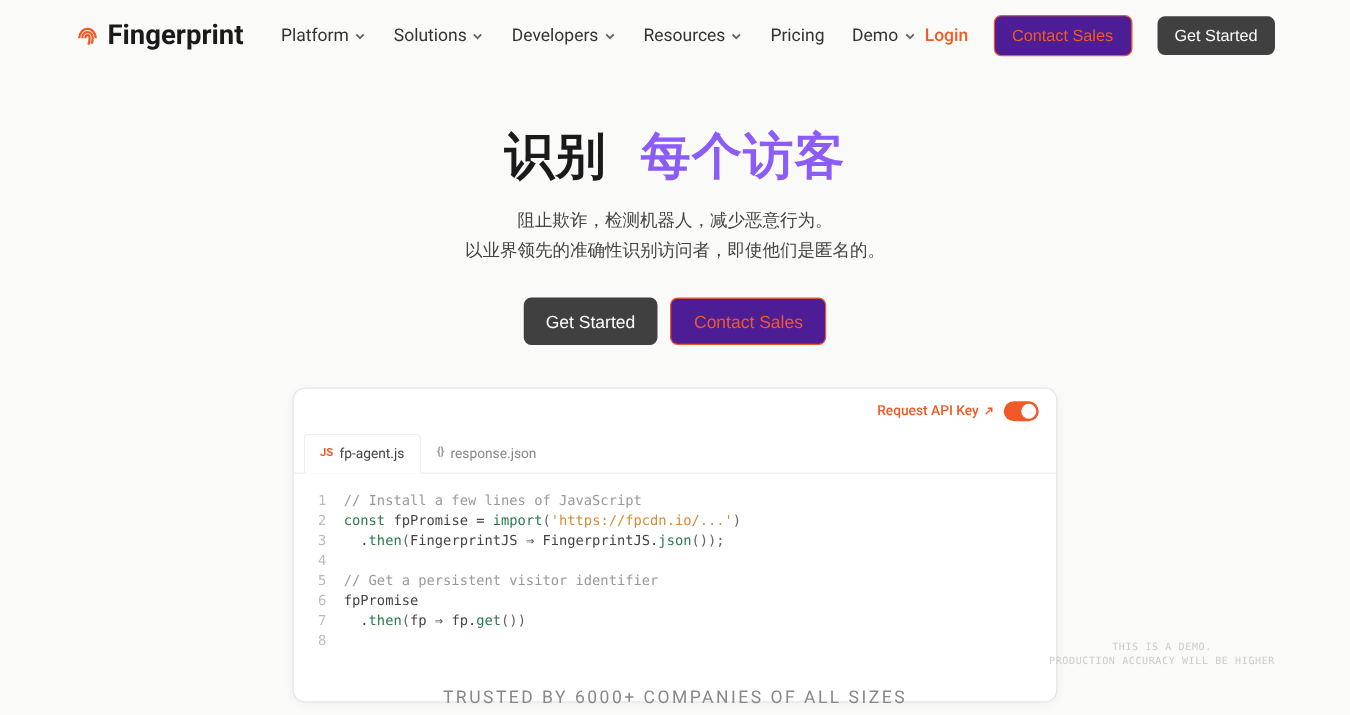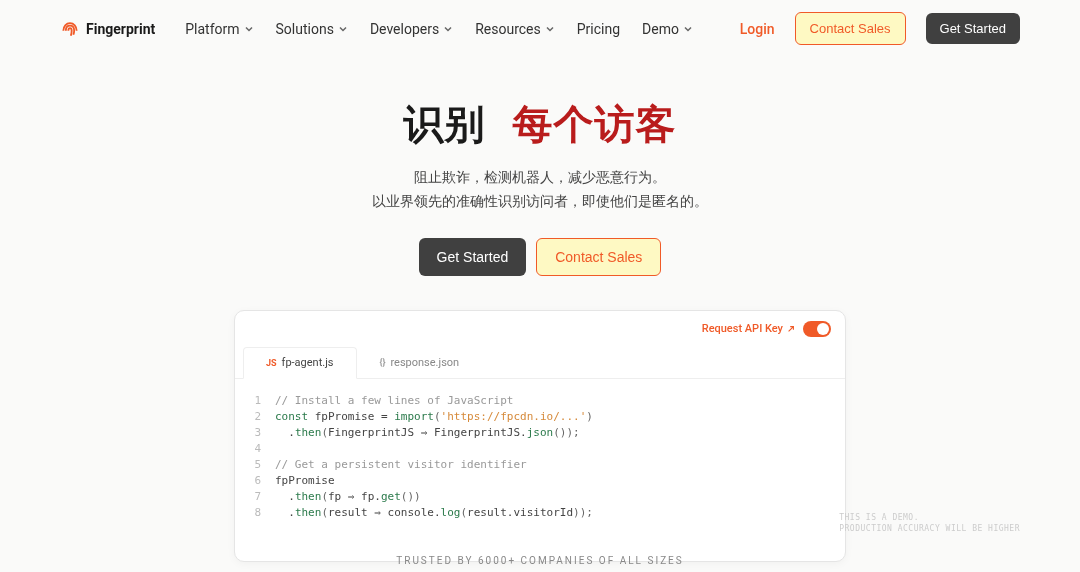--- a/index.html
+++ b/index.html
@@ -21,21 +21,21 @@
     .header-left {
       display: flex;
       align-items: center;
       gap: 30px;
     }
     .logo {
       display: flex;
       align-items: center;
       gap: 6px;
       font-weight: 700;
-      font-size: 14px;
+      font-size: 22px;
     }
     .logo-icon {
       width: 20px;
       height: 20px;
       color: #f05a28;
     }
     .nav {
       display: flex;
       gap: 22px;
       font-size: 14px;
@@ -56,21 +56,21 @@
       align-items: center;
       gap: 20px;
       font-size: 14px;
     }
     .login-link { color: #f05a28; font-weight: 500; cursor: pointer; }
     .btn-outline {
       border: 1px solid #f05a28;
       color: #f05a28;
       padding: 8px 14px;
       border-radius: 6px;
-      background: #fef9c3;
+      background: #4c1d95;
       cursor: pointer;
       font-weight: 500;
       font-size: 13px;
     }
     .btn-solid {
       background: #404040;
       color: #fff;
       padding: 8px 14px;
       border-radius: 6px;
       border: none;
@@ -80,21 +80,21 @@
     }
     .hero {
       text-align: center;
       margin-top: 40px;
     }
     .hero-title {
       font-size: 40px;
       font-weight: 700;
       letter-spacing: 1px;
     }
-    .hero-title .accent { color: #b91c1c; margin-left: 27px; }
+    .hero-title .accent { color: #8b5cf6; margin-left: 27px; }
     .hero-sub {
       margin-top: 14px;
       font-size: 14px;
       color: #444;
       line-height: 1.7;
     }
     .hero-buttons {
       display: flex;
       justify-content: center;
       gap: 10px;
@@ -145,21 +145,21 @@
       height: 12px;
       background: #fff;
       border-radius: 50%;
     }
     .tabs {
       display: flex;
       border-bottom: 1px solid #eee;
       padding-left: 8px;
     }
     .tab {
-      padding: 8px 22px;
+      padding: 8px 12px;
       font-size: 11px;
       display: flex;
       align-items: center;
       gap: 5px;
       color: #888;
       cursor: pointer;
       border: 1px solid transparent;
     }
     .tab.active {
       color: #444;
@@ -193,31 +193,31 @@
     .c-str { color: #d68a3a; }
     .c-var { color: #444; }
     .c-method { color: #2b7a4b; }
     .demo-note {
       position: absolute;
       right: 60px;
       bottom: 38px;
       font-family: Consolas, Monaco, monospace;
       font-size: 8px;
       color: #ccc;
-      text-align: left;
+      text-align: center;
       line-height: 1.3;
       letter-spacing: 0.5px;
     }
     .trusted {
       position: absolute;
       bottom: 6px;
       left: 0;
       right: 0;
       text-align: center;
-      font-size: 10px;
+      font-size: 14px;
       letter-spacing: 2px;
       color: #888;
     }
     .diag {
       position: absolute;
       left: 0;
       right: 0;
       bottom: -300px;
       height: 500px;
       background: linear-gradient(175deg, transparent 49.5%, #fff 50%);
@@ -339,21 +339,20 @@
       <div class="code-line">
         <span class="line-no">6</span>
         <span class="line-code"><span class="c-var">fpPromise</span></span>
       </div>
       <div class="code-line">
         <span class="line-no">7</span>
         <span class="line-code"><span class="c-var">  .</span><span class="c-method">then</span><span class="c-paren">(</span><span class="c-var">fp ⇒ fp.</span><span class="c-method">get</span><span class="c-paren">())</span></span>
       </div>
       <div class="code-line">
         <span class="line-no">8</span>
-        <span class="line-code"><span class="c-var">  .</span><span class="c-method">then</span><span class="c-paren">(</span><span class="c-var">result ⇒ console.</span><span class="c-method">log</span><span class="c-paren">(</span><span class="c-var">result.visitorId</span><span class="c-paren">));</span></span>
       </div>
     </div>
 </div>
 
 <div class="demo-note">
   <div>THIS IS A DEMO.</div>
   <div>PRODUCTION ACCURACY WILL BE HIGHER</div>
 </div>
 
 <div class="trusted">TRUSTED BY 6000+ COMPANIES OF ALL SIZES</div>

